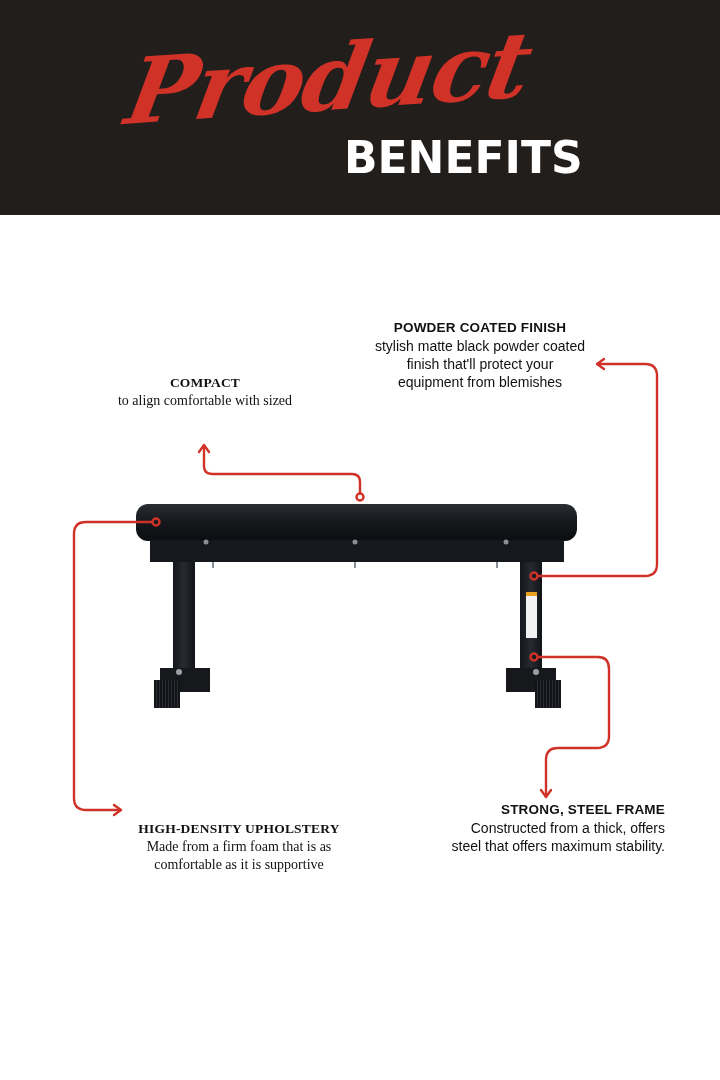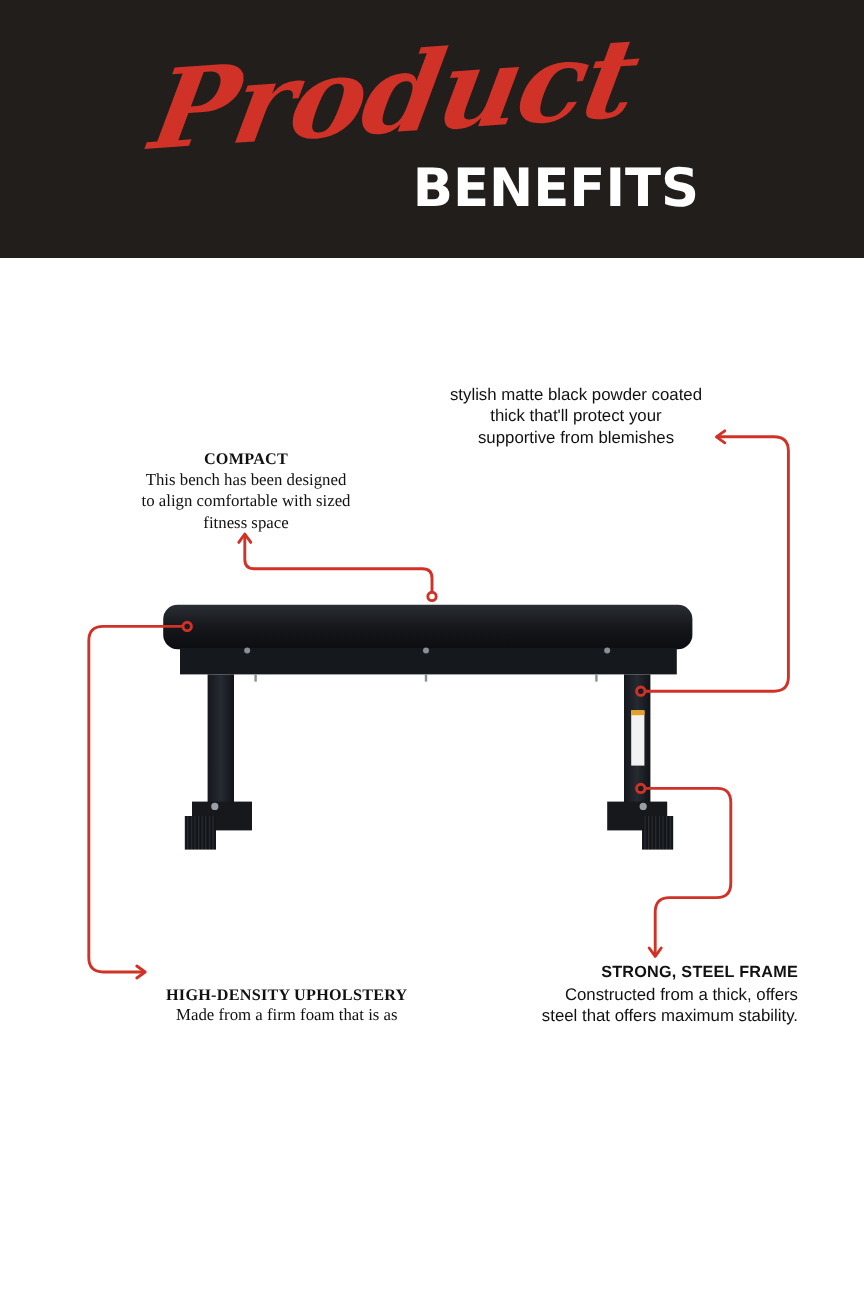--- a/index.html
+++ b/index.html
@@ -73,34 +73,34 @@
   <path d="M538 657 H598 Q609 657 609 669 V736 Q609 748 597 748 H558 Q546 748 546 760 V796"></path>
   <path d="M541 790 L546 797 L551 790"></path>
   <circle cx="534" cy="657" r="3.5" fill="#1a1c20"></circle>
 
   <path d="M152 522 H86 Q74 522 74 534 V798 Q74 810 86 810 H120"></path>
   <path d="M114 805 L121 810 L114 815"></path>
   <circle cx="156" cy="522" r="3.5" fill="#1a1c20"></circle>
 </svg>
 
 <div class="callout" style="left:360px; top:319px; width:240px;">
+  <div class="ttl">POWDER COATED FINISH</div>
   <div>stylish matte black powder coated</div>
-  <div>thick that'll protect your</div>
-  <div>supportive from blemishes</div>
+  <div>finish that'll protect your</div>
+  <div>equipment from blemishes</div>
 </div>
 
 <div class="callout" style="left:95px; top:374px; width:220px;font-family:Liberation Serif, serif;">
   <div class="ttl">COMPACT</div>
-  <div>This bench has been designed</div>
   <div>to align comfortable with sized</div>
-  <div>fitness space</div>
 </div>
 
 <div class="callout" style="left:124px; top:820px; width:230px;font-family:Liberation Serif, serif;">
   <div class="ttl">HIGH-DENSITY UPHOLSTERY</div>
   <div>Made from a firm foam that is as</div>
+  <div>comfortable as it is supportive</div>
 </div>
 
 <div class="callout" style="left:425px; top:801px; width:240px;text-align:right;">
   <div class="ttl">STRONG, STEEL FRAME</div>
   <div>Constructed from a thick, offers</div>
   <div>steel that offers maximum stability.</div>
 </div>
 
 </body></html>

